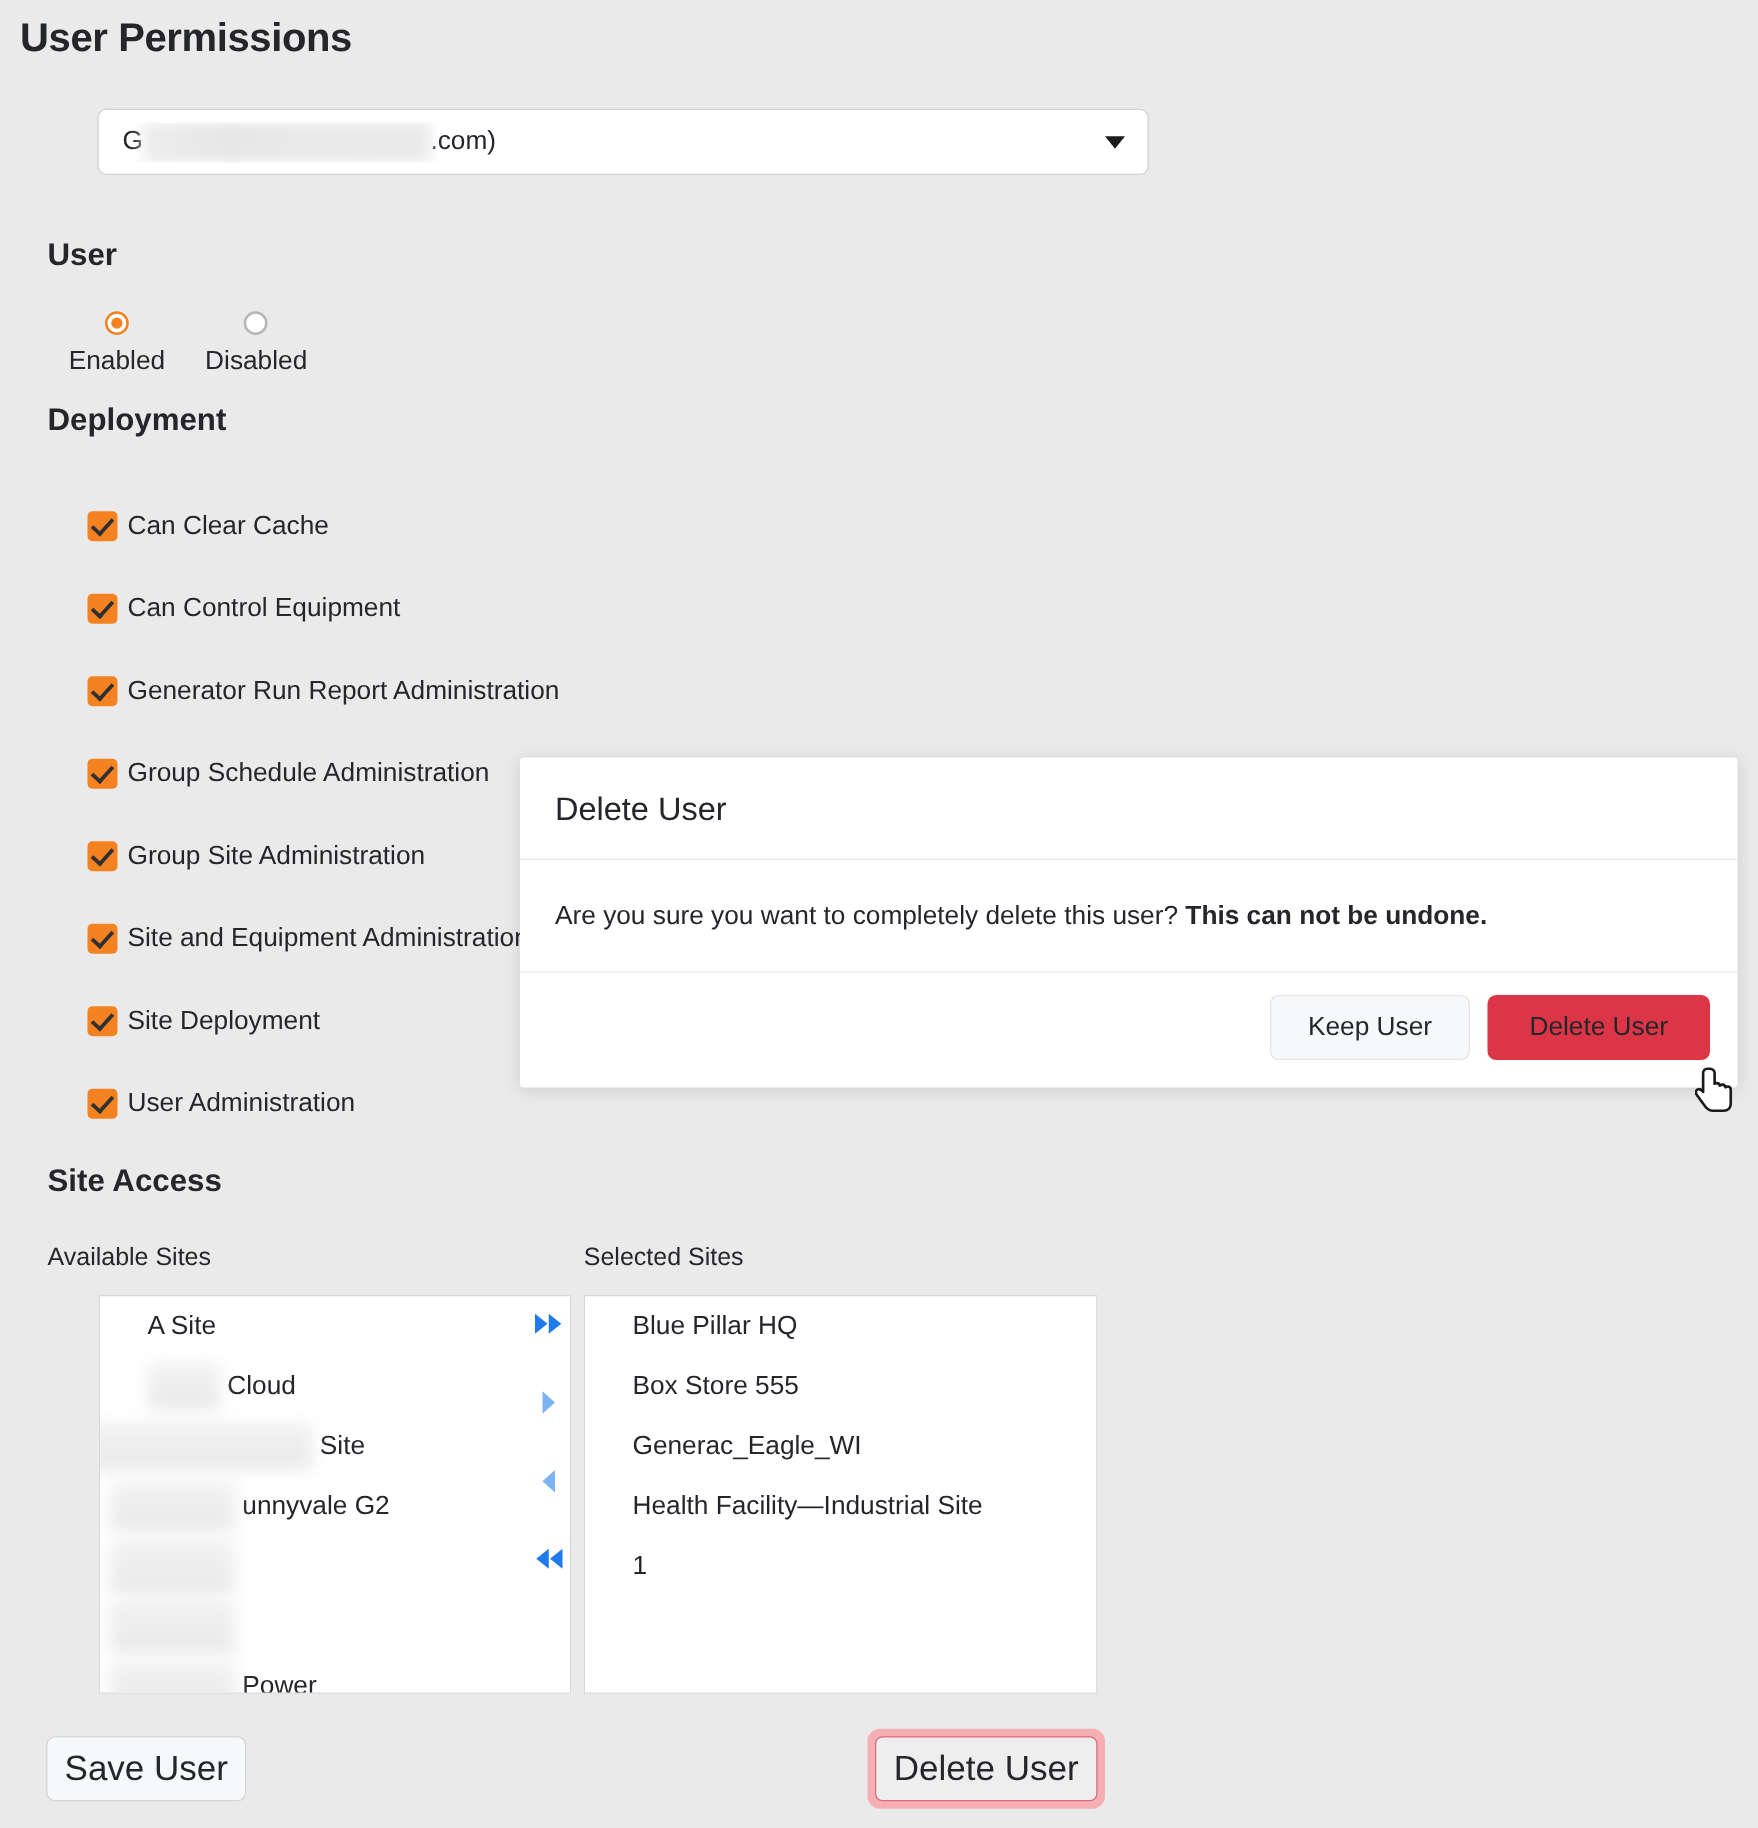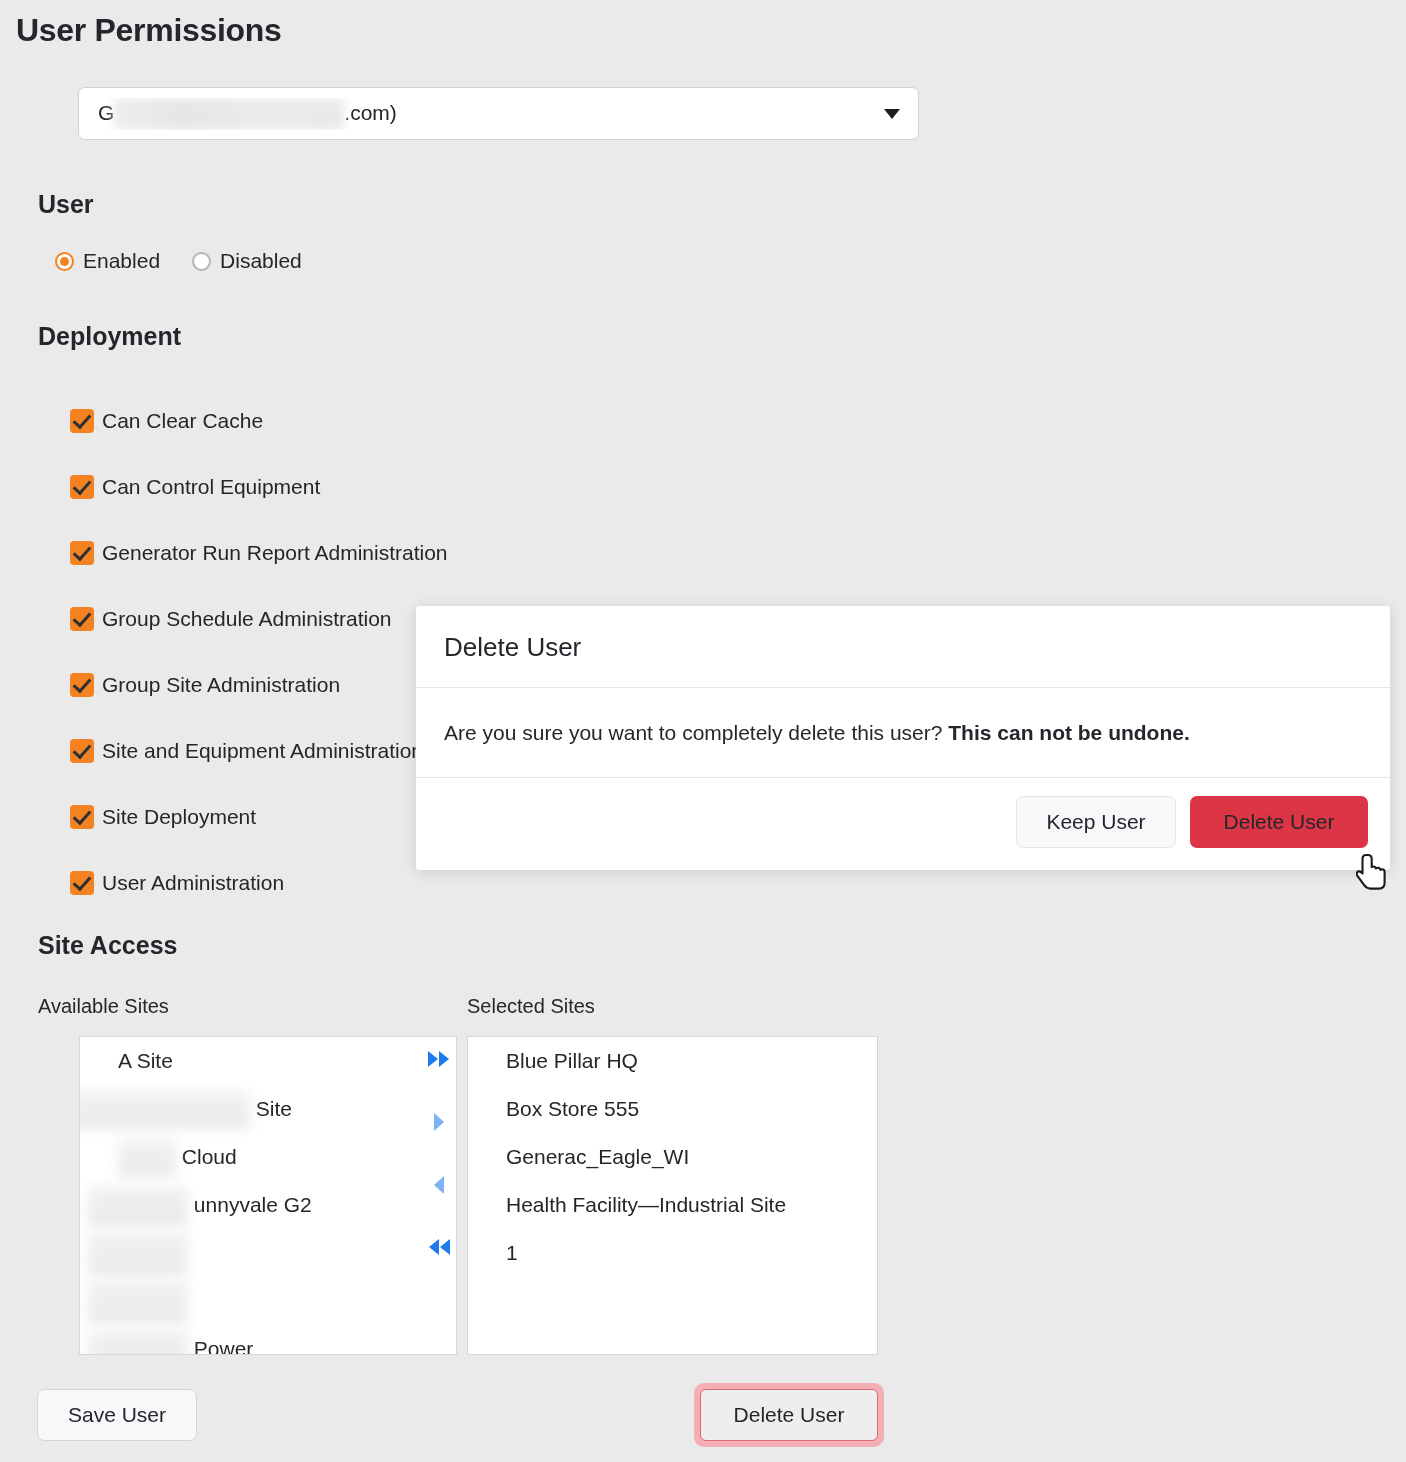--- a/index.html
+++ b/index.html
@@ -93,20 +93,21 @@
     display: flex;
     align-items: center;
     gap: 32px;
   }
   .radio-opt {
     display: flex;
     align-items: center;
     gap: 9px;
     font-size: 21px;
     color: #24262b;
+    flex-direction: column;
   }
   .radio {
     width: 19px; height: 19px;
     border-radius: 50%;
     border: 2px solid #b6b6b8;
     background: #fff;
     flex: none;
     position: relative;
   }
   .radio.checked {
@@ -211,21 +212,21 @@
   }
   #xf-allright { top: 1050px; }
   #xf-right    { top: 1112px; color: #7db2f4; }
   #xf-left     { top: 1175px; color: #7db2f4; }
   #xf-allleft  { top: 1238px; }
   .xfer svg { display: block; margin: 0 auto; }
 
   
   .btn {
     font-family: "Liberation Sans", sans-serif;
-    font-size: 21px;
+    font-size: 28px;
     color: #24262b;
     background: #f7f8fa;
     border: 1px solid #d4d5d8;
     border-radius: 7px;
     cursor: pointer;
   }
   #save-user {
     position: absolute;
     left: 37px;
     top: 1389px;
@@ -376,27 +377,27 @@
 
 <div class="section-head" id="h-siteaccess">Site Access</div>
 
 <div class="sa-col-label" id="lbl-avail">Available Sites</div>
 <div class="sa-col-label" id="lbl-sel">Selected Sites</div>
 
 <div class="listbox" id="box-avail">
   <div class="item">
     <span>A Site</span>
   </div>
+  <div class="item">
+    <span class="blk" style="width:58px;height:38px;"></span>
+    <span>Cloud</span>
+  </div>
   <div class="item" style="padding-left:0;">
     <span class="blk" style="width:178px;height:38px;margin-left:-8px;"></span>
     <span>Site</span>
-  </div>
-  <div class="item">
-    <span class="blk" style="width:58px;height:38px;"></span>
-    <span>Cloud</span>
   </div>
   <div class="item" style="padding-left:8px;">
     <span class="blk" style="width:100px;height:40px;"></span>
     <span>unnyvale G2</span>
   </div>
   <div class="item full-blur" style="padding-left:8px;">
     <span class="blk" style="width:100px;height:44px;"></span>
     <span></span>
   </div>
   <div class="item full-blur" style="padding-left:8px;">

